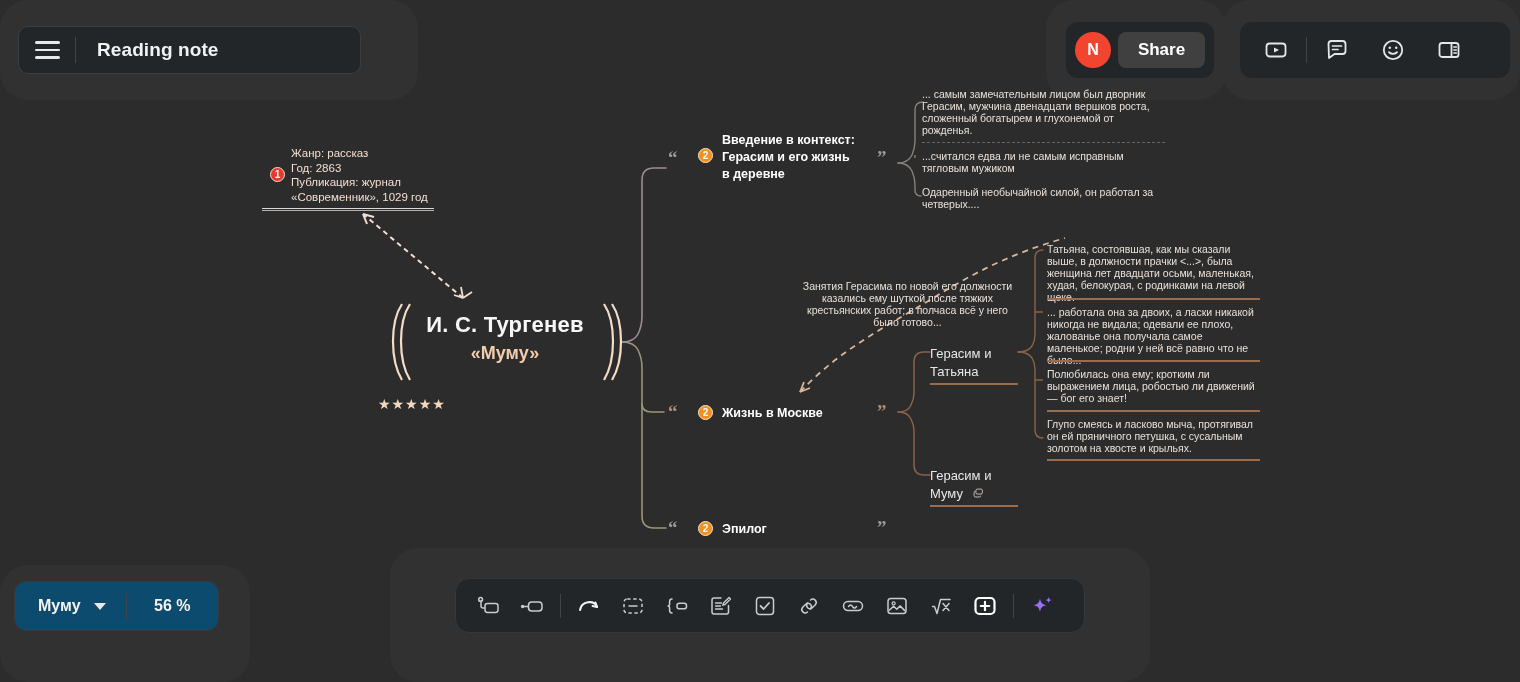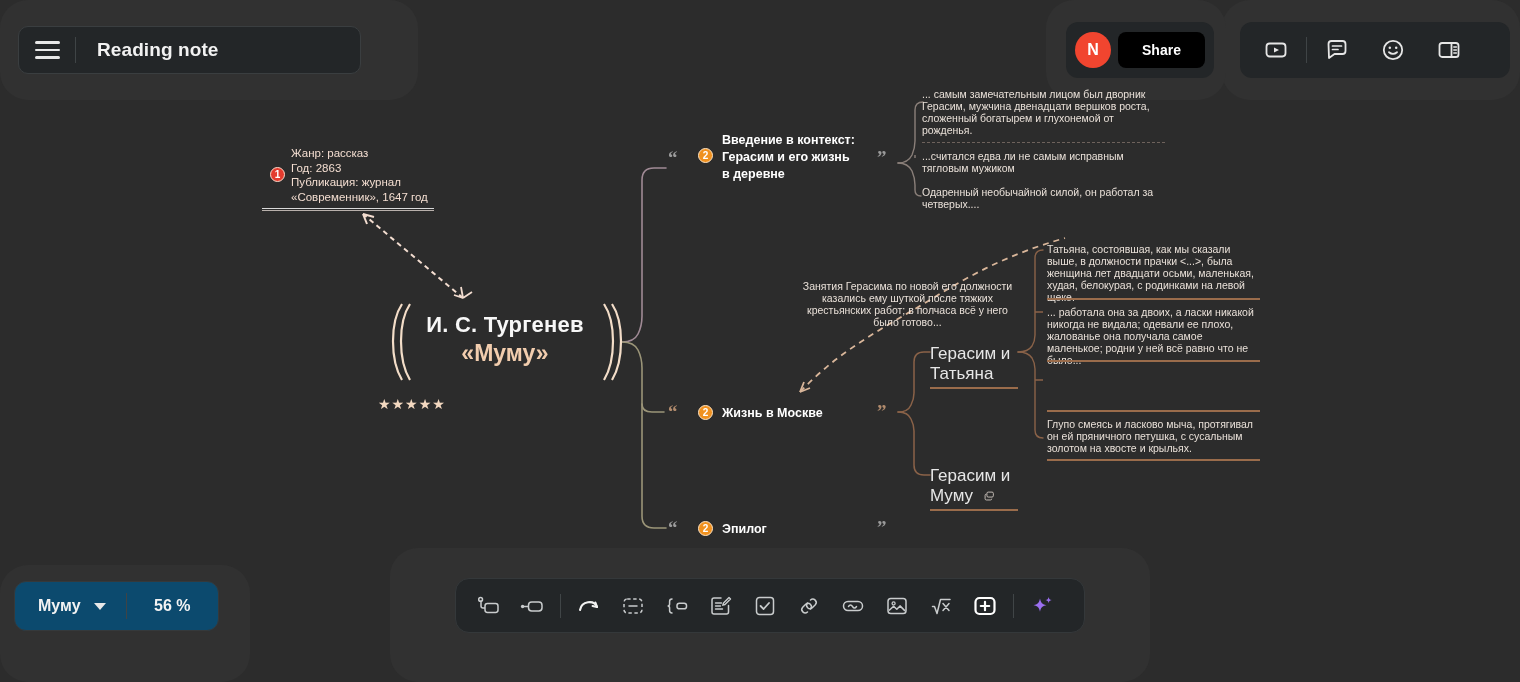--- a/index.html
+++ b/index.html
@@ -30,22 +30,22 @@
   .share-group {
     position:absolute; left:1062px; top:22px; height:56px; width:148px;
     background:#232628; border-radius:12px; display:flex; align-items:center; gap:7px; padding:0 9px;
   }
   .avatar {
     width:36px; height:36px; border-radius:50%; background:#f1452f;
     color:#fff; font-size:16px; font-weight:700; display:flex; align-items:center; justify-content:center;
     cursor:pointer;
   }
   .share-btn {
-    height:36px; flex:1; background:#000000; border-radius:8px; border:none;
-    color:#fff; font-size:14px; font-weight:700; cursor:pointer; font-family:inherit;
+    height:36px; flex:1; background:#404040; border-radius:8px; border:none;
+    color:#fff; font-size:17px; font-weight:700; cursor:pointer; font-family:inherit;
   }
   .icon-group {
     position:absolute; left:1236px; top:22px; height:56px; width:270px;
     background:#232628; border-radius:12px; display:flex; align-items:center; gap:0px; padding:0 8px;
   }
   .ic-btn { width:56px; height:44px; display:flex; align-items:center; justify-content:center; cursor:pointer; }
   .ic-sep { width:1px; height:26px; background:#3f4446; margin:0 2px; }
 
   
   .canvas { position:absolute; inset:0; z-index:5; }
@@ -55,35 +55,35 @@
     position:absolute; left:8px; top:21px; width:15px; height:15px; border-radius:50%;
     background:#e33b2e; color:#fff; font-size:10px; font-weight:700;
     display:flex; align-items:center; justify-content:center; border:1.5px solid #ffd9c9;
   }
   .meta-note .lines { margin-left:29px; color:#f3ddd0; font-size:11.5px; line-height:14.5px; }
   .meta-underline { position:absolute; left:0px; top:62px; width:172px; height:3px;
      background:linear-gradient(#d9d9d9 0 1px, transparent 1px 2px, #b8b0ab 2px 3px); }
 
   .center-title { position:absolute; left:390px; top:310px; width:230px; text-align:center; }
   .center-title .l1 { color:#f7f7f7; font-size:22px; font-weight:700; line-height:29px; letter-spacing:.2px;}
-  .center-title .l2 { color:#f2cdae; font-size:23px; font-weight:700; line-height:29px; }
+  .center-title .l2 { color:#f2cdae; font-size:18px; font-weight:700; line-height:29px; }
   .stars { position:absolute; left:378px; top:396px; color:#f3d8c0; font-size:14px; letter-spacing:1px; }
 
   .branch-label { position:absolute; color:#ffffff; font-size:12.5px; font-weight:700; line-height:17px; }
   .q { position:absolute; color:#b18b6d; font-size:19px; font-weight:700; font-family:"Liberation Serif", serif; }
   .q.dim { color:#9b9b9b; }
   .nbadge { position:absolute; width:15px; height:15px; border-radius:50%; background:#f0911f;
     color:#fff; font-size:10px; font-weight:700; display:flex; align-items:center; justify-content:center;
     border:1.5px solid #ffe3c2; }
 
   .para { position:absolute; color:#e9e0d8; font-size:10.5px; line-height:12px; }
   .para.center { text-align:center; }
 
   .subnode { position:absolute; }
-  .subnode .txt { color:#e7e7e7; font-size:17px; font-weight:400; }
+  .subnode .txt { color:#e7e7e7; font-size:13px; font-weight:400; }
   .subnode .ul { position:absolute; left:0; bottom:-5px; height:1.6px; background:#9a6c4b; }
 
   .hr-dash { position:absolute; height:0; border-top:1px dashed #6e625c; }
   .hr-solid { position:absolute; height:1.6px; background:#9a6c4b; }
 
   
   .zoom-pill {
     position:absolute; left:14px; top:581px; width:205px; height:50px;
     background:#0c4a6e; border:1px solid #35393b; border-radius:12px;
     display:flex; align-items:center; z-index:20;
@@ -140,21 +140,21 @@
       <path d="M800,392 C840,350 880,330 930,300 C975,272 1010,254 1065,238" stroke="#d9b69a" stroke-width="1.8" fill="none" stroke-dasharray="6 5"></path>
       <path d="M800,392 l10,-4 M800,392 l4,-10" stroke="#d9b69a" stroke-width="1.8" fill="none"></path>
     </svg>
 
     <div class="meta-note">
       <div class="badge">1</div>
       <div class="lines">
         <div>Жанр: рассказ</div>
         <div>Год: 2863</div>
         <div>Публикация: журнал</div>
-        <div>«Современник», 1647 год</div>
+        <div>«Современник», 1029 год</div>
       </div>
       <div class="meta-underline"></div>
     </div>
 
     <svg style="position:absolute;left:382px;top:300px;" width="40" height="84">
       <path d="M20,4 C8,22 8,60 20,80 M28,4 C16,22 16,60 28,80" stroke="#f3ddc8" stroke-width="2.2" fill="none"></path>
     </svg>
     <svg style="position:absolute;left:598px;top:300px;" width="40" height="84">
       <path d="M14,4 C26,22 26,60 14,80 M6,4 C18,22 18,60 6,80" stroke="#f3ddc8" stroke-width="2.2" fill="none"></path>
     </svg>
@@ -189,20 +189,21 @@
 
     <div class="subnode" style="left:930px;top:344px;width:88px;">
       <span class="txt">Герасим и Татьяна</span>
       <div class="ul" style="width:88px;"></div>
     </div>
 
     <div class="para" style="left:1047px;top:243px;width:213px;">Татьяна, состоявшая, как мы сказали выше, в должности прачки &lt;...&gt;, была женщина лет двадцати осьми, маленькая, худая, белокурая, с родинками на левой щеке.</div>
     <div class="hr-solid" style="left:1047px;top:298px;width:213px;"></div>
     <div class="para" style="left:1047px;top:306px;width:213px;">... работала она за двоих, а ласки никакой никогда не видала; одевали ее плохо, жалованье она получала самое маленькое; родни у ней всё равно что не было...</div>
     <div class="hr-solid" style="left:1047px;top:360px;width:213px;"></div>
+    <div class="para" style="left:1047px;top:368px;width:213px;">Полюбилась она ему; кротким ли выражением лица, робостью ли движений — бог его знает!</div>
     <div class="hr-solid" style="left:1047px;top:410px;width:213px;"></div>
     <div class="para" style="left:1047px;top:418px;width:213px;">Глупо смеясь и ласково мыча, протягивал он ей пряничного петушка, с сусальным золотом на хвосте и крыльях.</div>
     <div class="hr-solid" style="left:1047px;top:459px;width:213px;"></div>
 
     <div class="subnode" style="left:930px;top:466px;width:88px;">
       <span class="txt">Герасим и Муму</span>
       <span style="display:inline-block;vertical-align:-1px;margin-left:6px;">
         <svg width="11" height="11" viewBox="0 0 12 12">
           <rect x="3.2" y="1.2" width="7" height="5.4" rx="1.4" stroke="#cfc6bf" stroke-width="1" fill="none"></rect>
           <path d="M8.4,8.4 a1.4,1.4 0 0 1 -1.4,1.4 H2.6 a1.4,1.4 0 0 1 -1.4,-1.4 V4.8 a1.4,1.4 0 0 1 1.4,-1.4" stroke="#cfc6bf" stroke-width="1" fill="none"></path>

